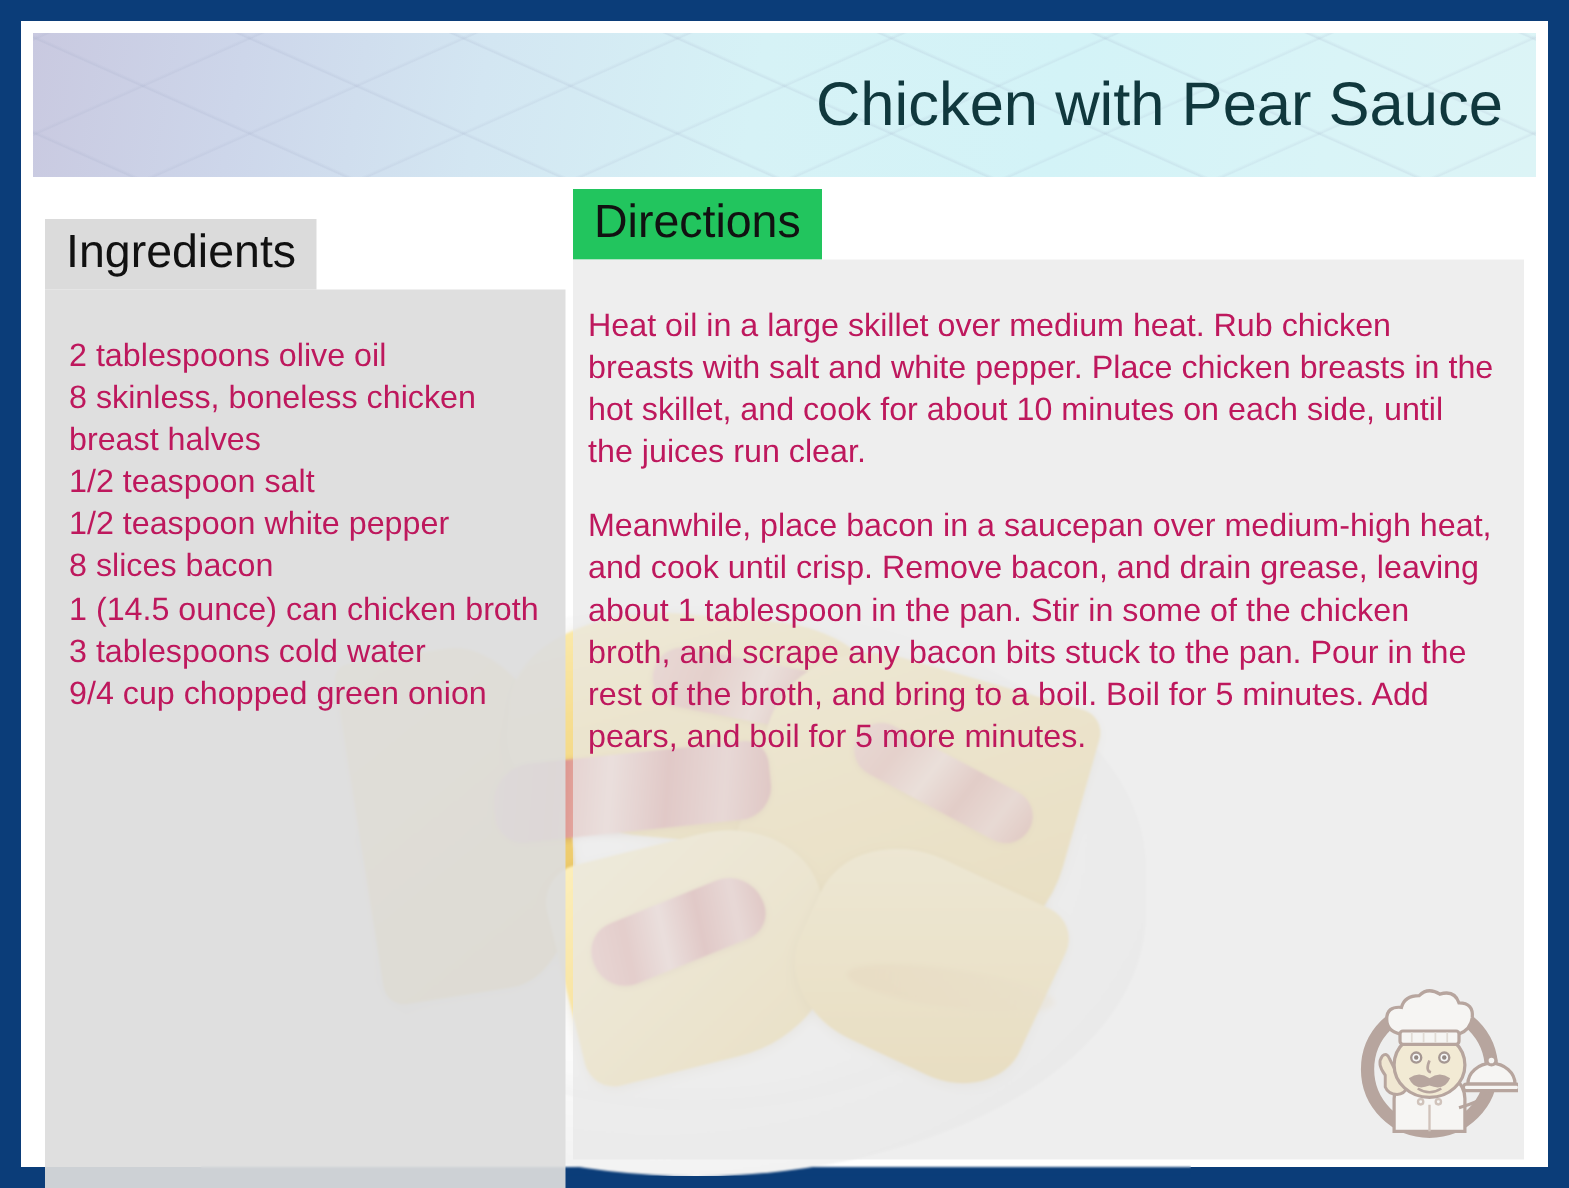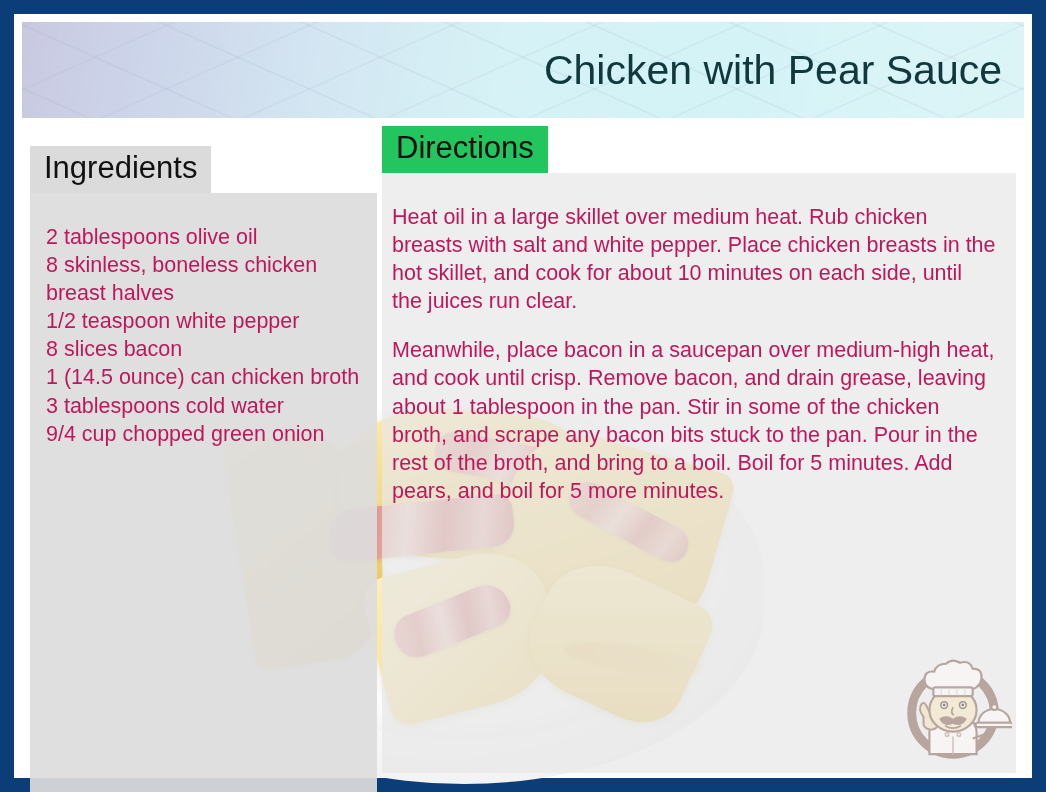--- a/index.html
+++ b/index.html
@@ -228,20 +228,21 @@
     </div>
 
     <div class="panels">
 
       <div class="panel panel-ingredients">
         <div class="panel-tab">Ingredients</div>
         <div class="panel-body">
           <ul class="ing-list">
             <li>2 tablespoons olive oil</li>
             <li>8 skinless, boneless chicken breast halves</li>
+            <li>1/2 teaspoon salt</li>
             <li>1/2 teaspoon white pepper</li>
             <li>8 slices bacon</li>
             <li>1 (14.5 ounce) can chicken broth</li>
             <li>3 tablespoons cold water</li>
             <li>9/4 cup chopped green onion</li>
           </ul>
         </div>
       </div>
 
       <div class="panel panel-directions">

